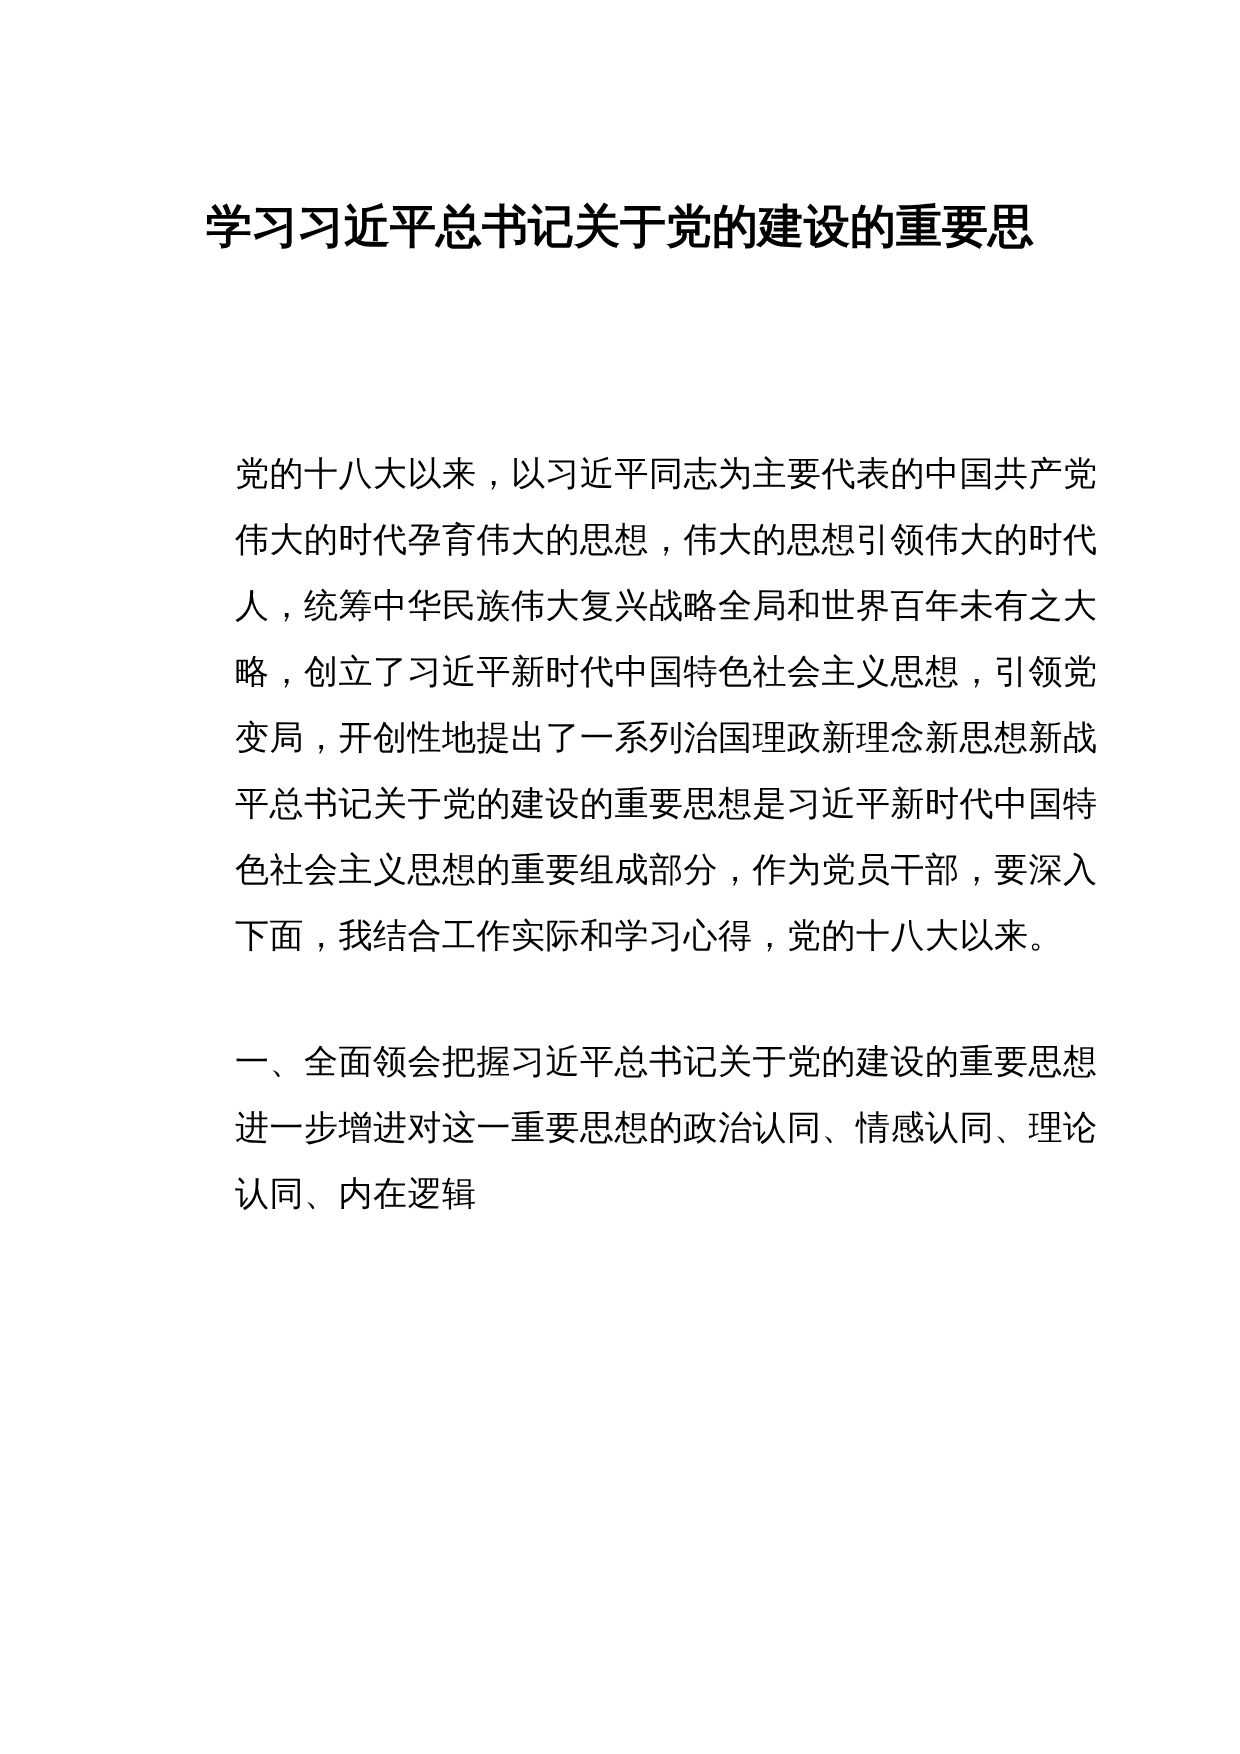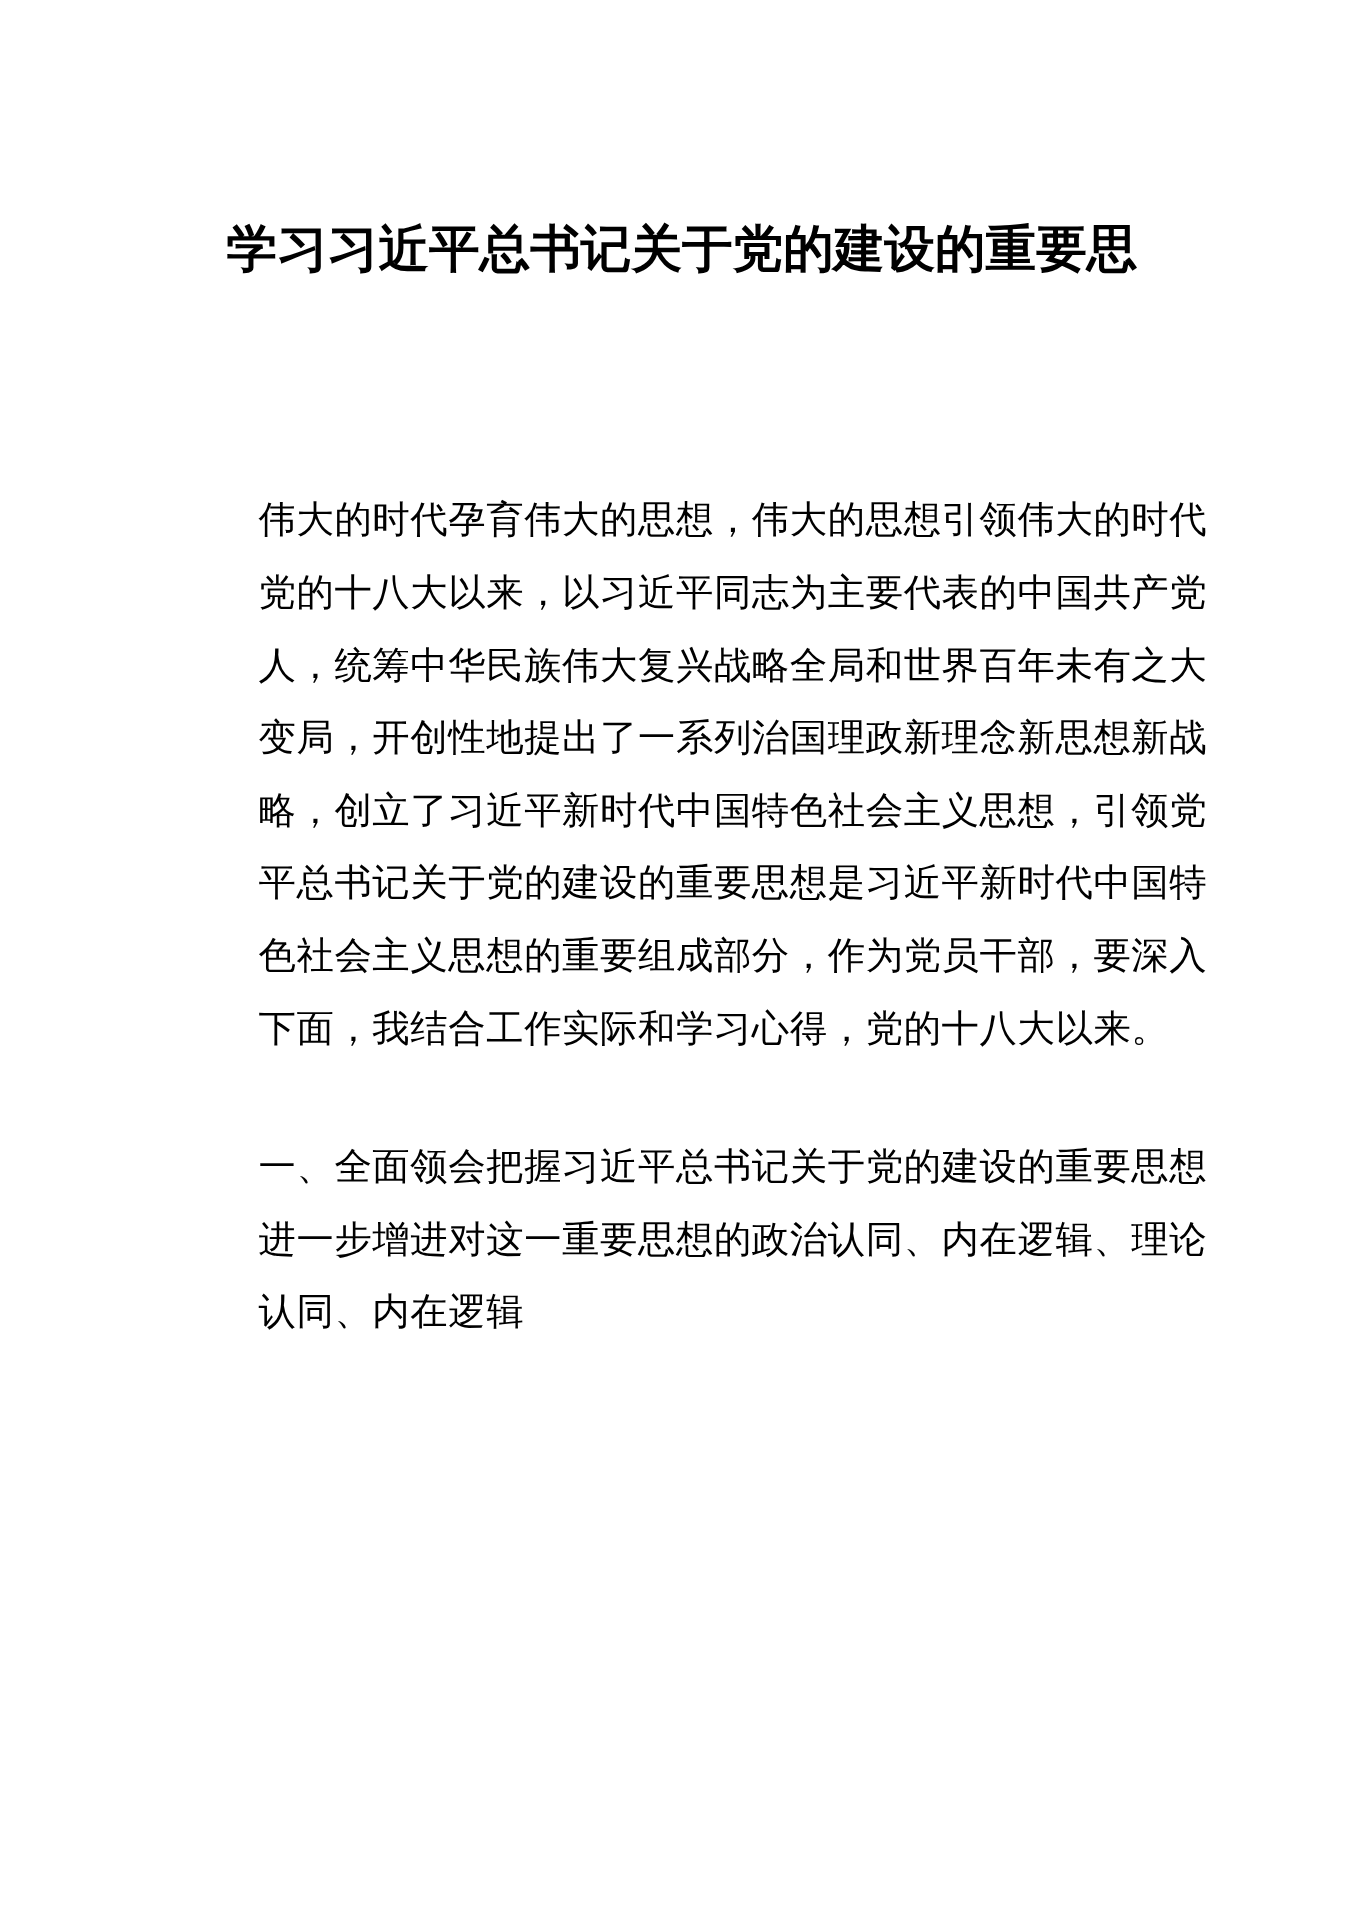--- a/index.html
+++ b/index.html
@@ -37,29 +37,29 @@
 </style>
 </head>
 <body>
 
 <div class="page">
 
   <div class="doc-title line1">学习习近平总书记关于党的建设的重要思</div>
 
 
   <div class="body-block first">
+    <div class="text-line">党的十八大以来，以习近平同志为主要代表的中国共产党</div>
     <div class="text-line">伟大的时代孕育伟大的思想，伟大的思想引领伟大的时代</div>
-    <div class="text-line">党的十八大以来，以习近平同志为主要代表的中国共产党</div>
     <div class="text-line">人，统筹中华民族伟大复兴战略全局和世界百年未有之大</div>
+    <div class="text-line">略，创立了习近平新时代中国特色社会主义思想，引领党</div>
     <div class="text-line">变局，开创性地提出了一系列治国理政新理念新思想新战</div>
-    <div class="text-line">略，创立了习近平新时代中国特色社会主义思想，引领党</div>
     <div class="text-line">平总书记关于党的建设的重要思想是习近平新时代中国特</div>
     <div class="text-line">色社会主义思想的重要组成部分，作为党员干部，要深入</div>
     <div class="text-line">下面，我结合工作实际和学习心得，党的十八大以来。</div>
   </div>
 
   <div class="body-block section">
     <div class="text-line">一、全面领会把握习近平总书记关于党的建设的重要思想</div>
-    <div class="text-line">进一步增进对这一重要思想的政治认同、内在逻辑、理论</div>
+    <div class="text-line">进一步增进对这一重要思想的政治认同、情感认同、理论</div>
     <div class="text-line">认同、内在逻辑</div>
   </div>
 
 </div>
 
 </body></html>

